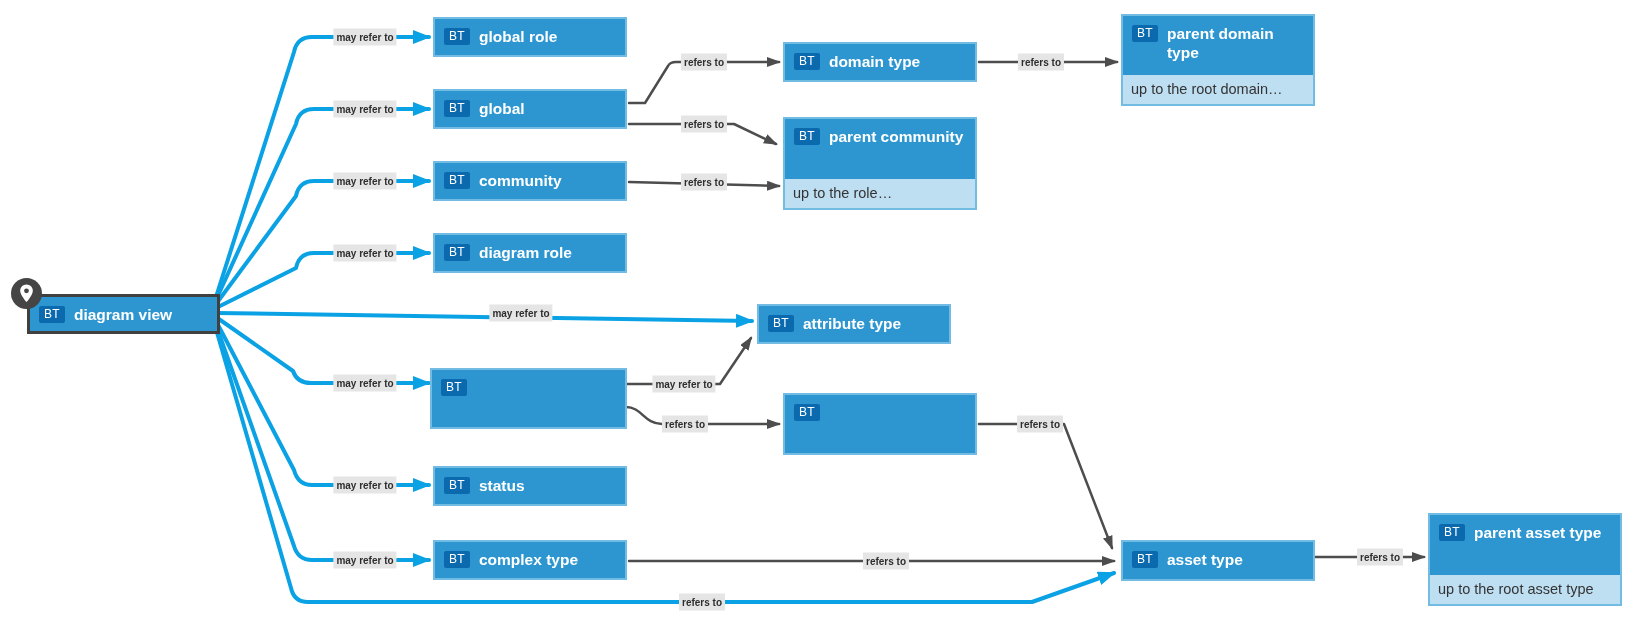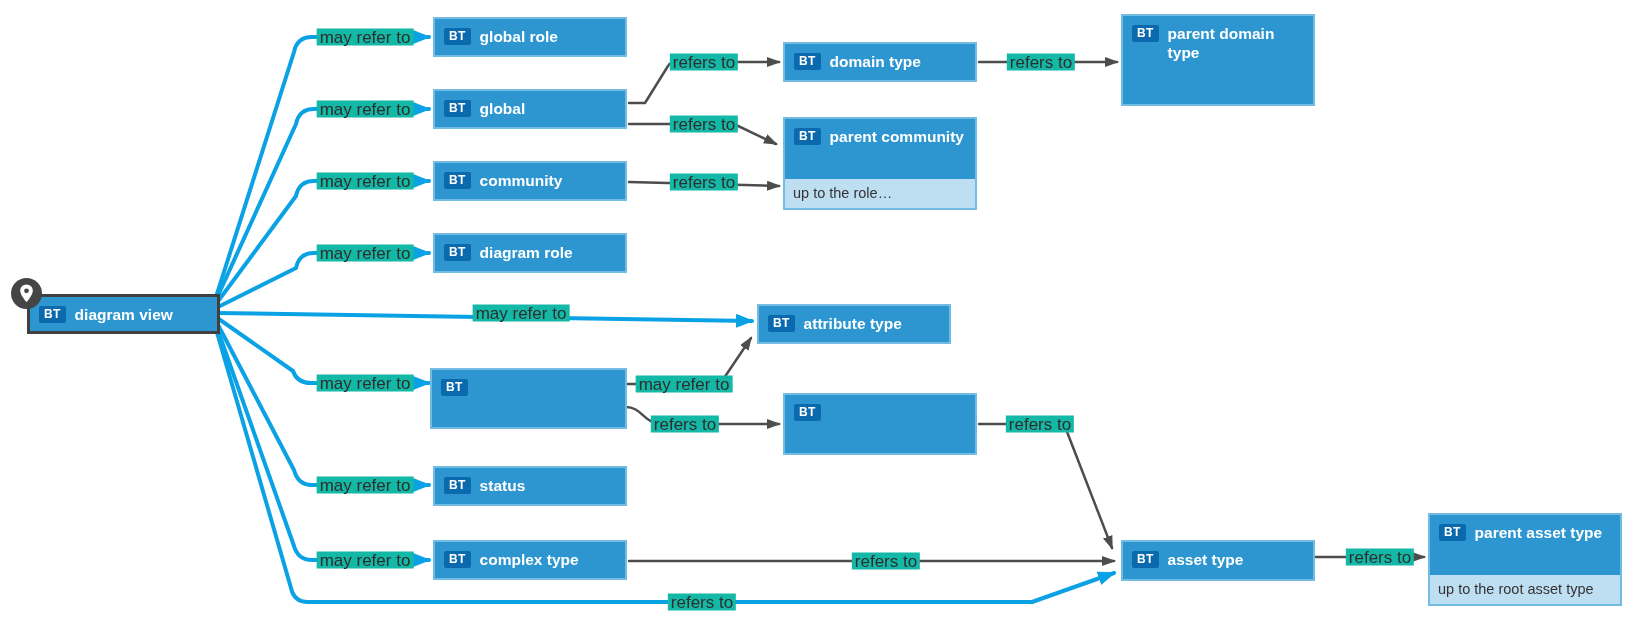--- a/index.html
+++ b/index.html
@@ -3,37 +3,37 @@
 <meta charset="utf-8">
 <style>
   html,body{margin:0;padding:0;background:#fff;}
   .canvas{
     position:relative;width:1640px;height:638px;background:#ffffff;overflow:hidden;
     font-family:"Liberation Sans",sans-serif;
   }
   svg.edges{position:absolute;left:0;top:0;width:1640px;height:638px;}
   .edge-label{
     position:absolute;transform:translate(-50%,-50%);
-    font-size:17px;color:#2e2e2e;background:#14b8a6;
-    padding:0 3px;white-space:nowrap;line-height:17px;
+    font-size:10px;color:#2e2e2e;background:#e5e5e5;
+    padding:0 3px;white-space:nowrap;line-height:17px;font-weight:bold;
   }
   .node{
     position:absolute;box-sizing:border-box;
     border:2px solid #72bbe2;background:#2d96d0;
     display:flex;flex-direction:column;
   }
   .node.selected{border:3px solid #404040;}
   .node-head{
     flex:1;display:flex;align-items:flex-start;gap:9px;
     padding:8px 9px 5px 9px;color:#ffffff;font-weight:bold;
     font-size:15.5px;line-height:19px;
   }
   .node-badge{
     flex:0 0 auto;background:#0b69ae;color:#fff;border-radius:2px;
-    font-size:12px;font-weight:bold;letter-spacing:.3px;
+    font-size:12px;font-weight:normal;letter-spacing:.3px;
     padding:2px 5px;line-height:13px;margin-top:1px;
   }
   .node-sub{
     background:#bedef2;color:#333333;font-weight:normal;
     font-size:14.5px;line-height:17px;padding:6px 8px;
     white-space:nowrap;overflow:hidden;
   }
   .pin{position:absolute;left:10px;top:277px;width:33px;height:33px;z-index:5;}
   .node-label{min-width:0;}
 </style>
@@ -184,20 +184,21 @@
       <span class="node-badge">BT</span>
       <span class="node-label">asset type</span>
     </div>
   </div>
 
   <div class="node" style="left:1121px;top:14px;width:194px;height:92px">
     <div class="node-head">
       <span class="node-badge">BT</span>
       <span class="node-label">parent domain type</span>
     </div>
+    <div class="node-sub">up to the root domain…</div>
   </div>
 
   <div class="node" style="left:1428px;top:513px;width:194px;height:93px">
     <div class="node-head">
       <span class="node-badge">BT</span>
       <span class="node-label">parent asset type</span>
     </div>
     <div class="node-sub">up to the root asset type</div>
   </div>
 

